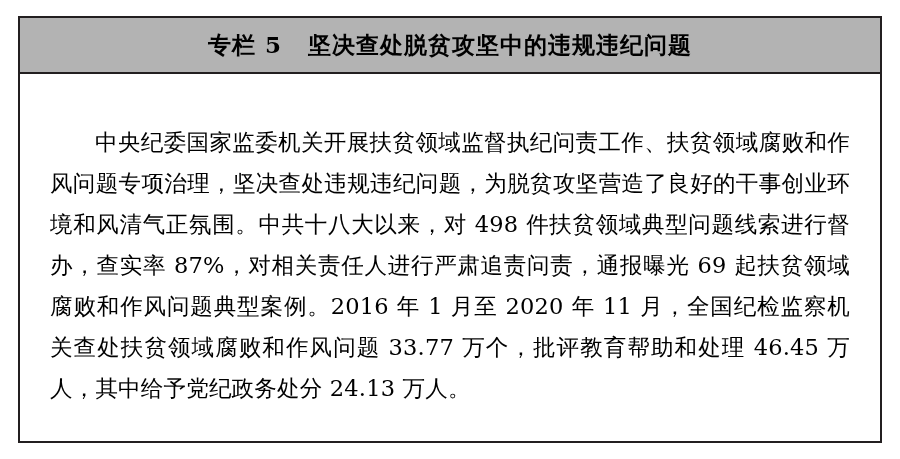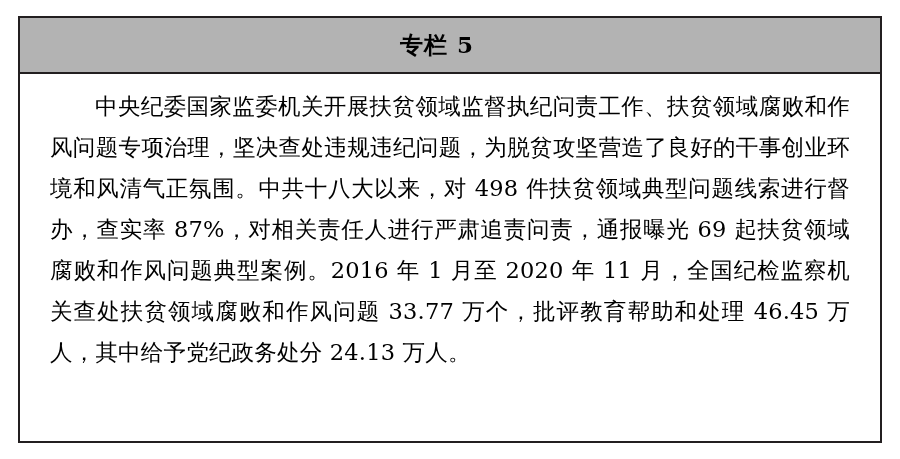--- a/index.html
+++ b/index.html
@@ -23,20 +23,21 @@
     position: absolute;
     left: 18px;
     top: 16px;
     width: 864px;
     height: 427px;
     box-sizing: border-box;
     border: 2px solid #231f20;
     background: #ffffff;
     display: flex;
     flex-direction: column;
+    gap: 36px;
   }
   .box-header {
     background: #b3b3b3;
     border-bottom: 2px solid #231f20;
     height: 54px;
     flex: 0 0 54px;
     display: flex;
     align-items: center;
     justify-content: center;
     color: #000000;
@@ -70,18 +71,19 @@
     word-break: break-all;
   }
 </style>
 </head>
 <body>
 
 <div class="page">
   <div class="box">
     <div class="box-header">
       <span class="title-num">专栏 5</span>
+      <span class="title-text">坚决查处脱贫攻坚中的违规违纪问题</span>
     </div>
     <div class="box-body">
       <p class="para">中央纪委国家监委机关开展扶贫领域监督执纪问责工作、扶贫领域腐败和作风问题专项治理，坚决查处违规违纪问题，为脱贫攻坚营造了良好的干事创业环境和风清气正氛围。中共十八大以来，对 498 件扶贫领域典型问题线索进行督办，查实率 87%，对相关责任人进行严肃追责问责，通报曝光 69 起扶贫领域腐败和作风问题典型案例。2016 年 1 月至 2020 年 11 月，全国纪检监察机关查处扶贫领域腐败和作风问题 33.77 万个，批评教育帮助和处理 46.45 万人，其中给予党纪政务处分 24.13 万人。</p>
     </div>
   </div>
 </div>
 
 </body></html>

